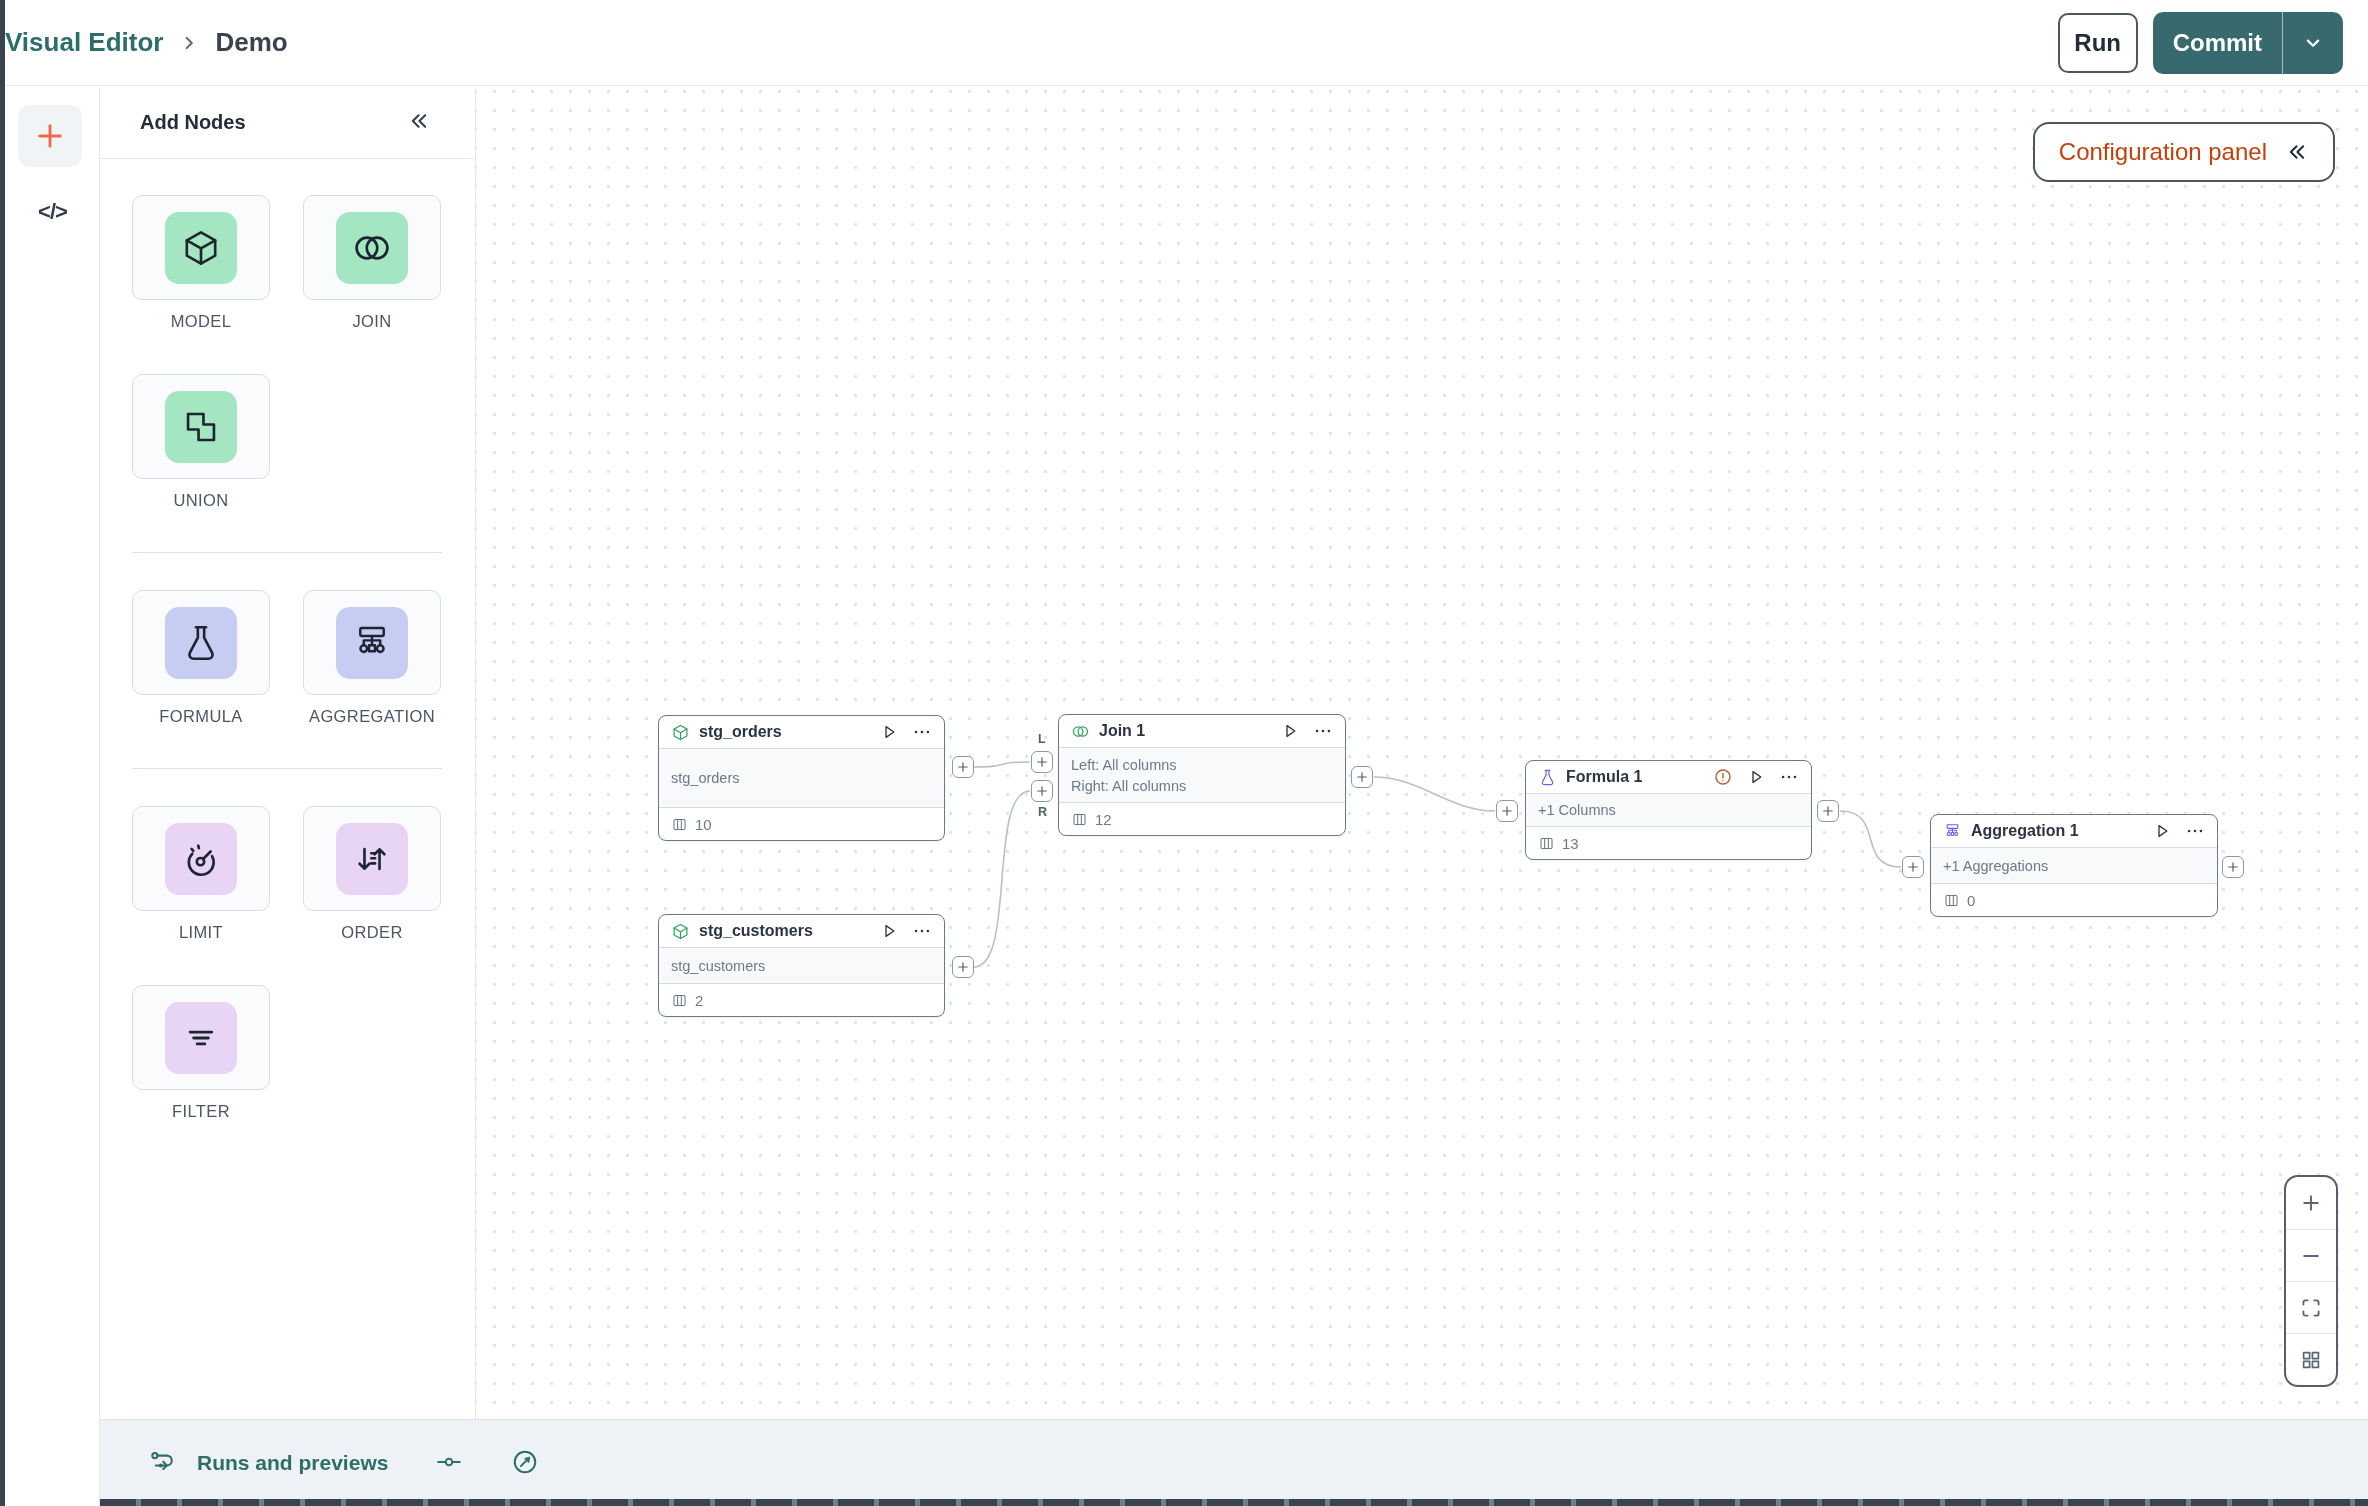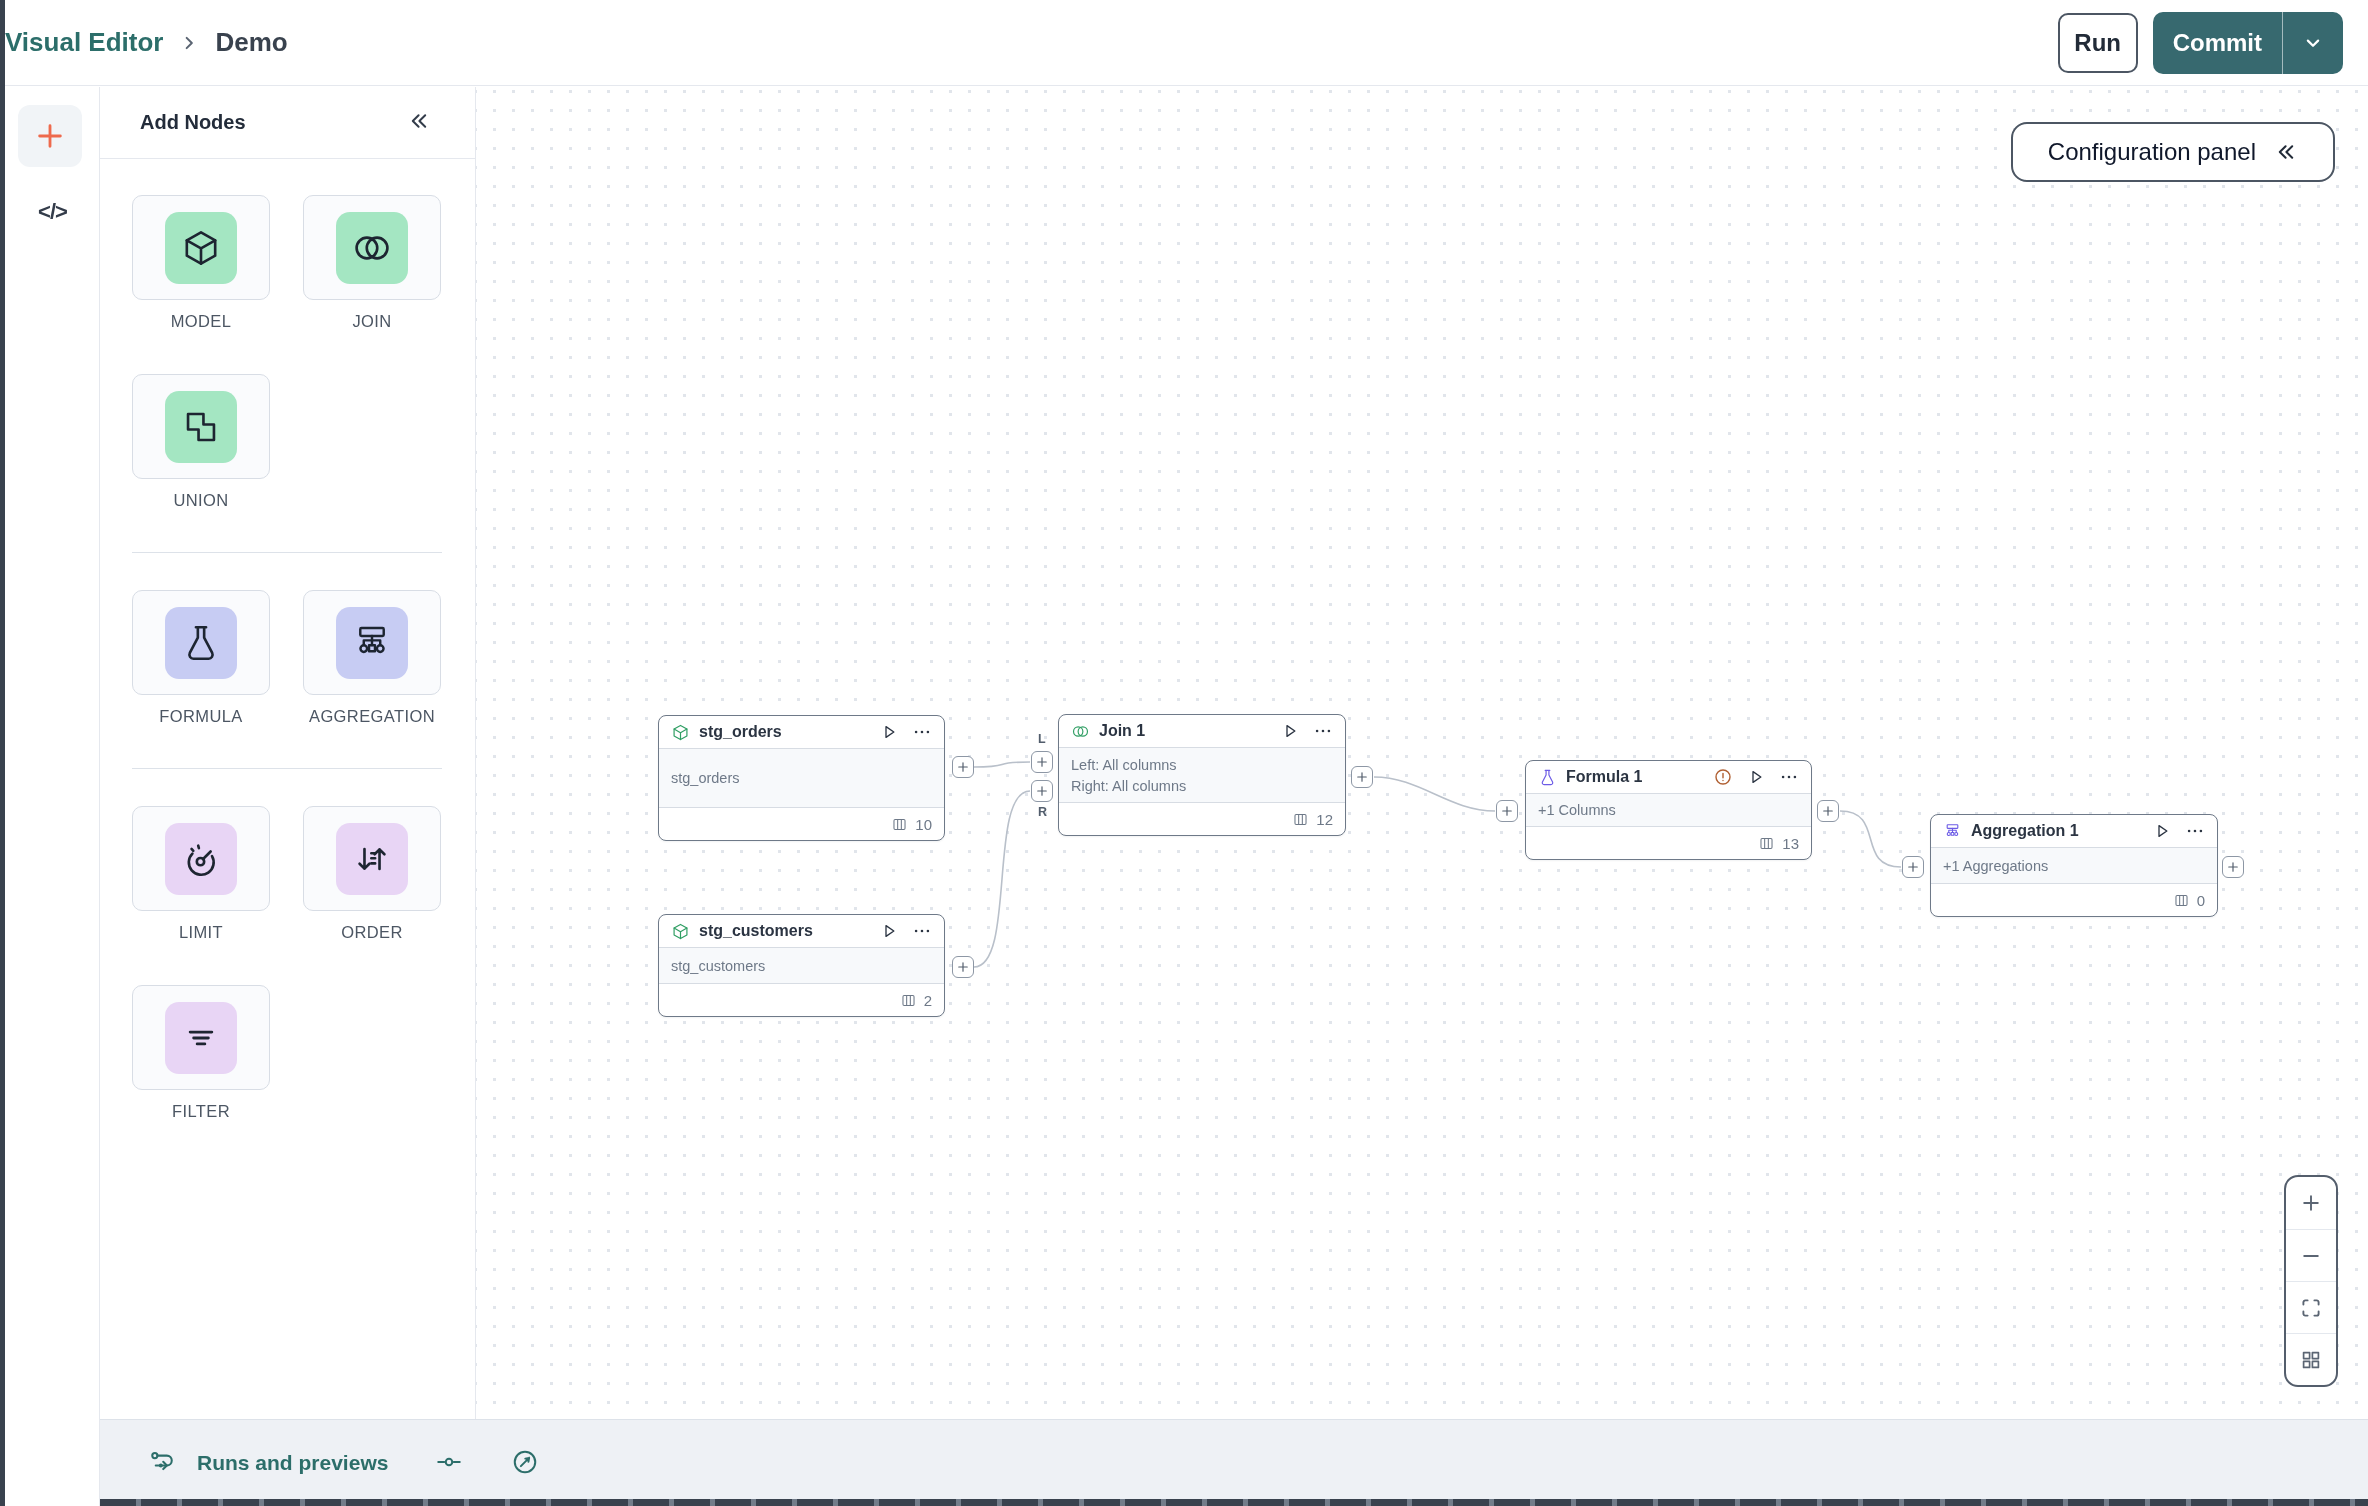--- a/index.html
+++ b/index.html
@@ -61,29 +61,29 @@
   .node-header{height:33px;flex:none;display:flex;align-items:center;padding:0 12px;gap:9px;border-bottom:1px solid #d7dce3}
   .node-icon{width:19px;height:19px}
   .ic-green{color:#2f9e63}
   .ic-purple{color:#6c5be6}
   .node-title{font-size:16px;font-weight:700;color:#2b3442;white-space:nowrap}
   .spacer{flex:1}
   .hdr-act{width:20px;height:20px;color:#2b3442;margin-left:4px}
   .warn{color:#b06033}
   .node-body{flex:1;background:#f7f9fb;border-bottom:1px solid #d7dce3;display:flex;flex-direction:column;justify-content:center;gap:5px;padding:4px 12px}
   .node-line{font-size:14.5px;color:#6e7988;white-space:nowrap}
-  .node-footer{height:32px;flex:none;display:flex;align-items:center;justify-content:flex-end;gap:7px;padding:0 12px}
+  .node-footer{height:32px;flex:none;display:flex;align-items:center;justify-content:flex-start;gap:7px;padding:0 12px}
   .cols-icon{width:17px;height:17px;color:#6e7988}
   .col-count{font-size:15px;color:#6e7988}
 
   .port{position:absolute;width:22px;height:22px;background:#fff;border:1.5px solid #8d97a5;border-radius:6px;display:flex;align-items:center;justify-content:center;z-index:6}
   .port-plus{width:14px;height:14px;color:#515c6b}
   .port-label{position:absolute;font-size:12.5px;font-weight:600;color:#525d6c;z-index:6}
 
-  .config-btn{position:absolute;top:35px;right:33px;height:60px;padding:0 35px;background:#fff;border:2px solid #4c5663;border-radius:16px;display:flex;align-items:center;gap:18px;font-size:24px;color:#0f172a;z-index:10}
+  .config-btn{position:absolute;top:35px;right:33px;height:60px;padding:0 24px;background:#fff;border:2px solid #4c5663;border-radius:16px;display:flex;align-items:center;gap:18px;font-size:24px;color:#c2410c;z-index:10}
   .config-btn .icon{width:24px;height:24px;color:#222b38}
 
   .zoomctl{position:absolute;right:30px;bottom:32px;width:54px;background:#fff;border:2px solid #545e6c;border-radius:14px;display:flex;flex-direction:column;z-index:10;overflow:hidden}
   .zoom-cell{height:52px;display:flex;align-items:center;justify-content:center;color:#5b6573}
   .zoom-cell + .zoom-cell{border-top:1px solid #e4e8ee}
   .zoom-cell .icon{width:24px;height:24px}
 
   
   .bottombar{position:absolute;left:100px;right:0;bottom:0;height:87px;background:#eef1f5;border-top:1px solid #dde2e9;display:flex;align-items:center;z-index:28}
   .runs-btn{display:flex;align-items:center;gap:18px;margin-left:48px;color:#2c6e6a}

